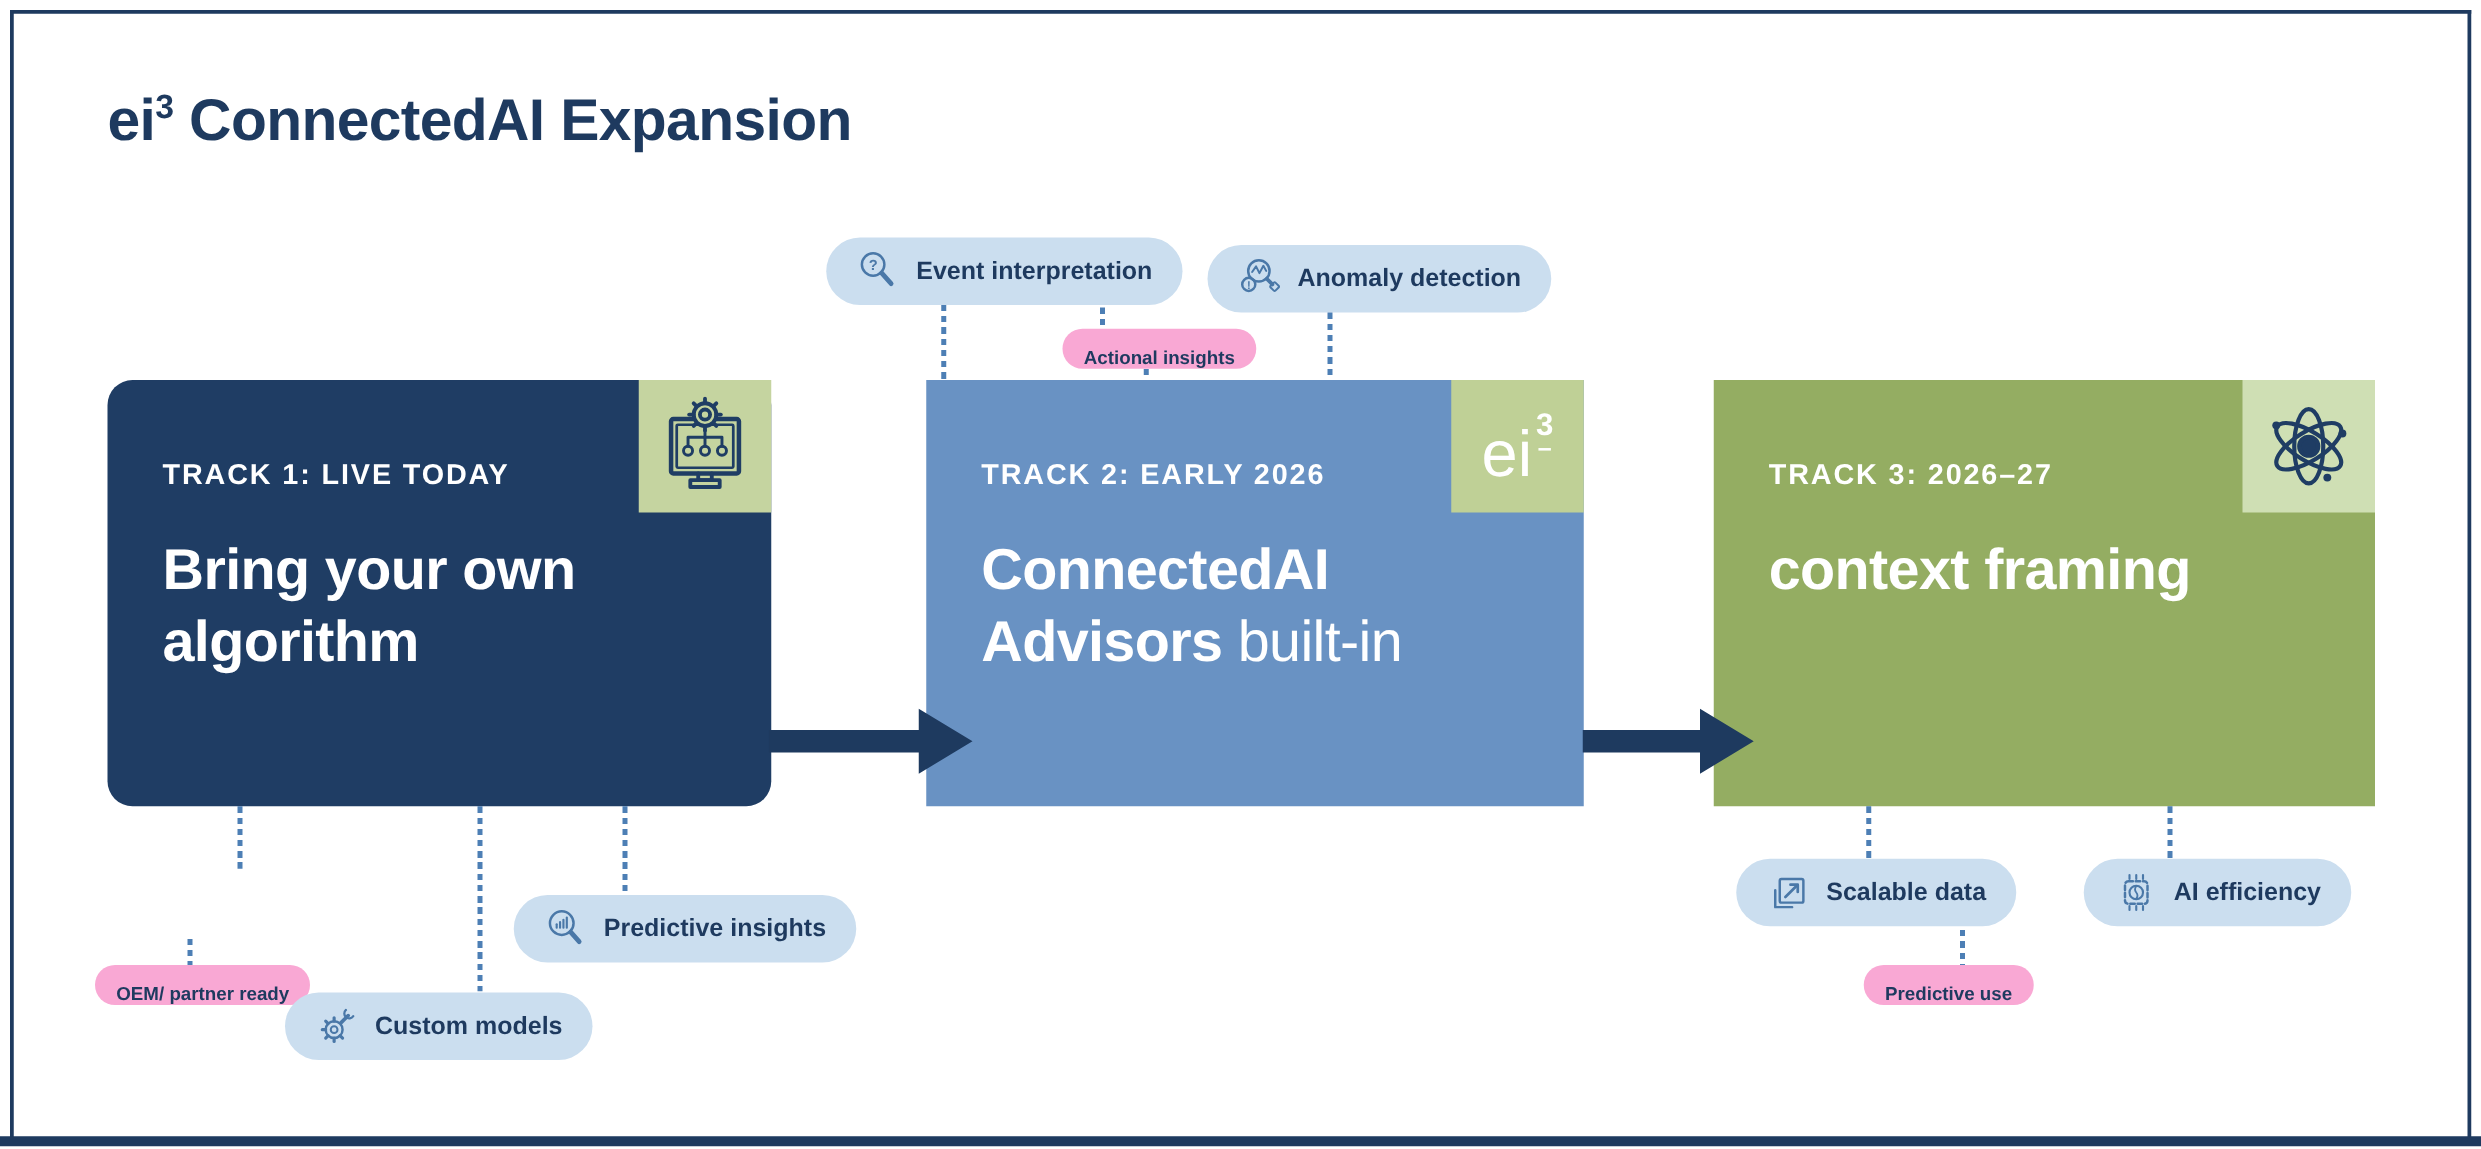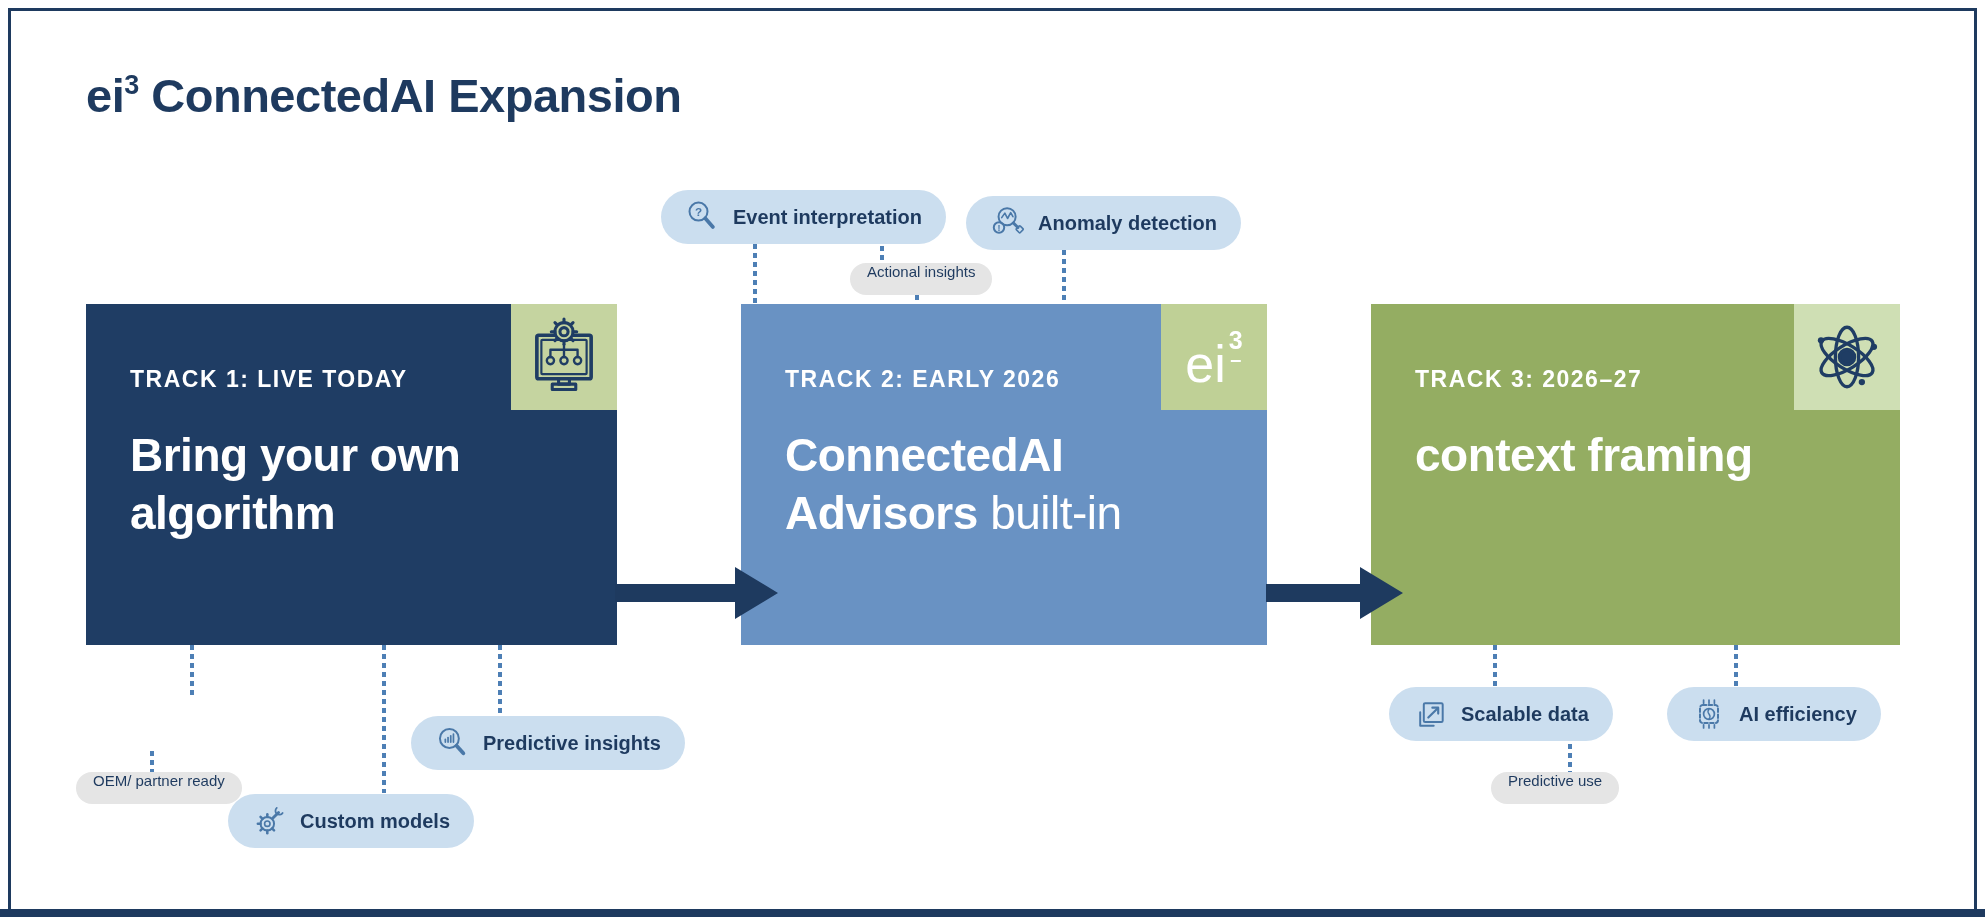--- a/index.html
+++ b/index.html
@@ -9,21 +9,21 @@
   .frame { position:absolute; left:8px; top:8px; right:8px; bottom:8px;
            border:3px solid #1e3a5f; border-bottom:none; pointer-events:none; }
   .bottombar { position:absolute; left:0; right:0; bottom:2px; height:8px; background:#1e3a5f; }
 
   .title { position:absolute; left:70px; top:68px; font-size:47px; font-weight:700;
            color:#1e3a5f; letter-spacing:-0.5px;margin-left:16px; }
   .title .sup { font-size:27px; vertical-align:18px; font-weight:700; }
 
   
   .box { position:absolute; top:304px; height:341px; color:#fff; }
-  .box-t1 { left:86px;  width:531px; background:#1f3d64; }
+  .box-t1 { left:86px;  width:531px; background:#1f3d64;border-radius:20px; }
   .box-t2 { left:741px; width:526px; background:#6992c3; }
   .box-t3 { left:1371px; width:529px; background:#94ad62; }
   .box .tracklabel { position:absolute; left:44px; top:62px; font-size:23px; font-weight:700;
                      letter-spacing:1.5px; white-space:nowrap; }
   .box .headline { position:absolute; left:44px; top:122px; font-size:46px; font-weight:700;
                    line-height:58px; letter-spacing:-0.5px; white-space:nowrap; }
   .box .headline .light { font-weight:400; }
 
   .iconsq { position:absolute; right:0; top:0; width:106px; height:106px;
             display:flex; align-items:center; justify-content:center; }
@@ -37,23 +37,23 @@
   .ei3 .dash { font-weight:700; font-size:20px; line-height:14px; }
 
   
   .arrow { position:absolute; top:566px; }
 
   
   .pill { position:absolute; height:54px; border-radius:27px; background:#cbdeef;
           display:inline-flex; align-items:center; gap:12px; padding:0 24px;
           font-size:20px; font-weight:700; color:#1e3a5f; white-space:nowrap; }
   .pill svg { flex:0 0 auto; }
-  .pill-sm { position:absolute; height:32px; border-radius:16px; background:#e5e5e5;
-             display:inline-flex; align-items:flex-start; padding:0 17px;
-             font-size:15px; font-weight:400; color:#1e3a5f; white-space:nowrap; }
+  .pill-sm { position:absolute; height:32px; border-radius:16px; background:#f9a8d4;
+             display:inline-flex; align-items:flex-end; padding:0 17px;
+             font-size:15px; font-weight:700; color:#1e3a5f; white-space:nowrap; }
 
   
   .conn { position:absolute; width:4px;
           background:repeating-linear-gradient(to bottom, #4d7fb5 0 5px, transparent 5px 9px); }
 
   .picon { stroke:#4a78a8; fill:none; stroke-width:2.2; stroke-linecap:round; stroke-linejoin:round; }
   .picon text { stroke:none; fill:#4a78a8; font-family:"Liberation Sans",sans-serif; font-weight:700; }
   .boxicon { stroke:#1f3d64; fill:none; stroke-width:4; stroke-linecap:round; stroke-linejoin:round; }
 </style>
 </head>

